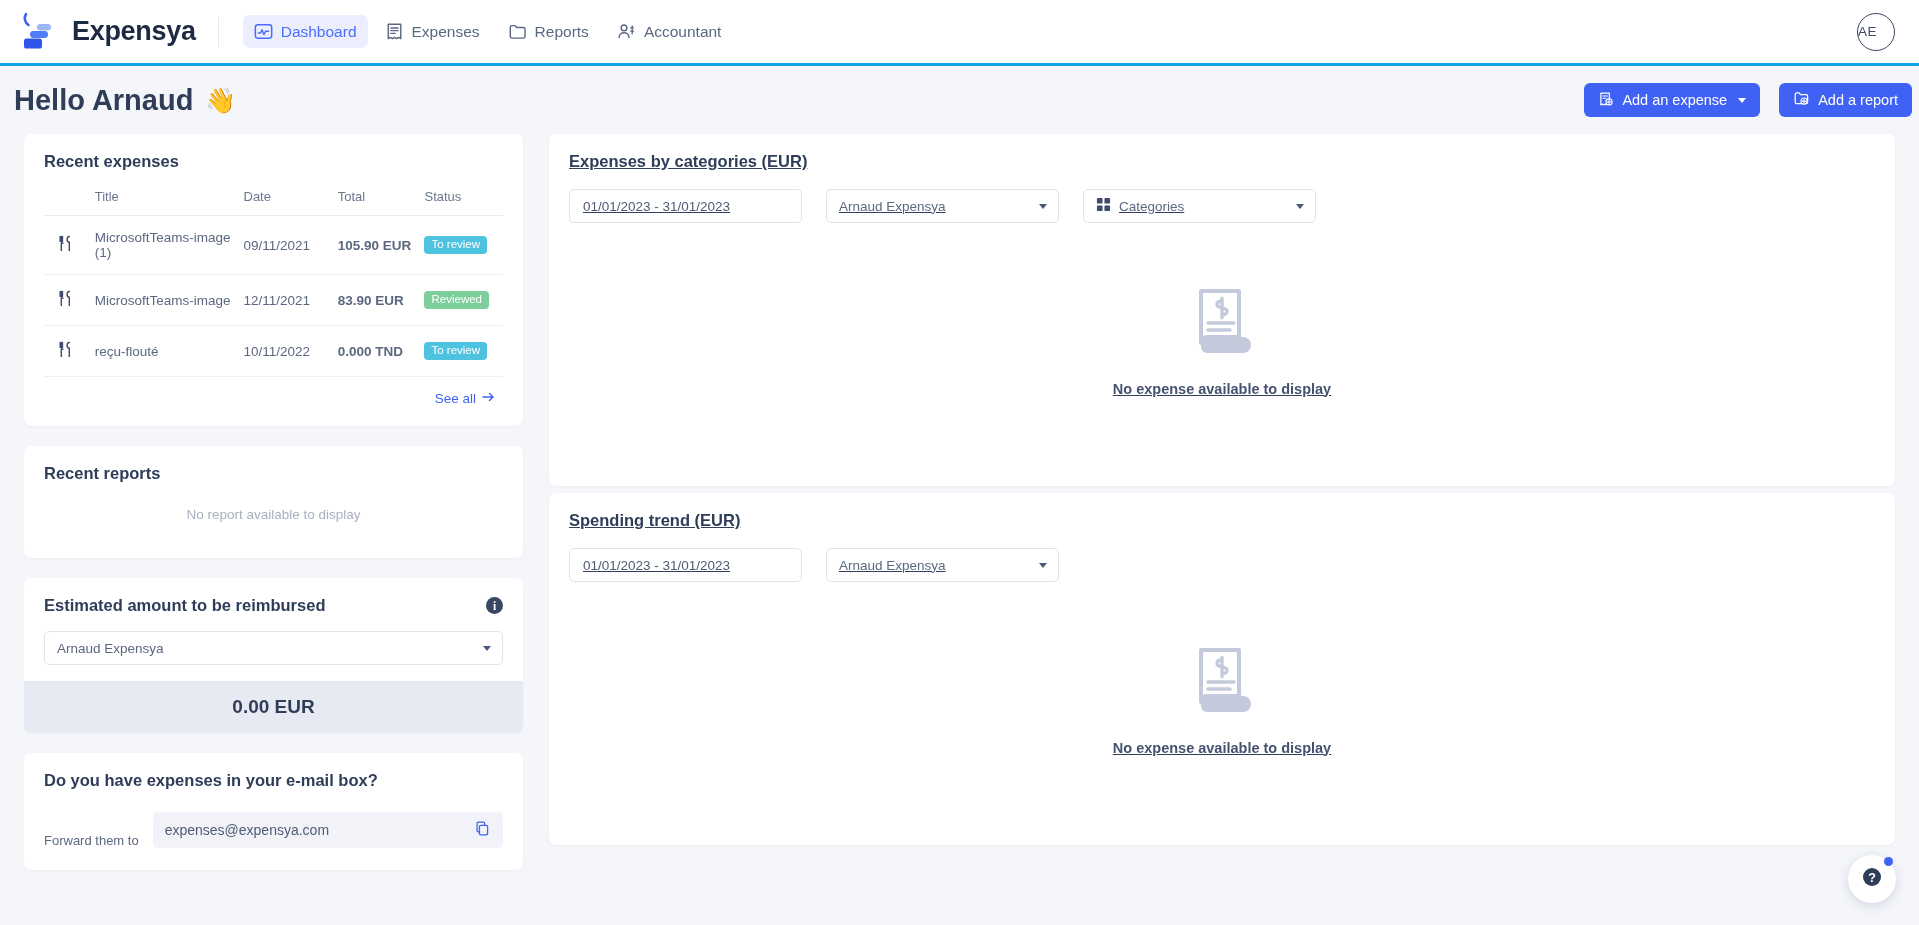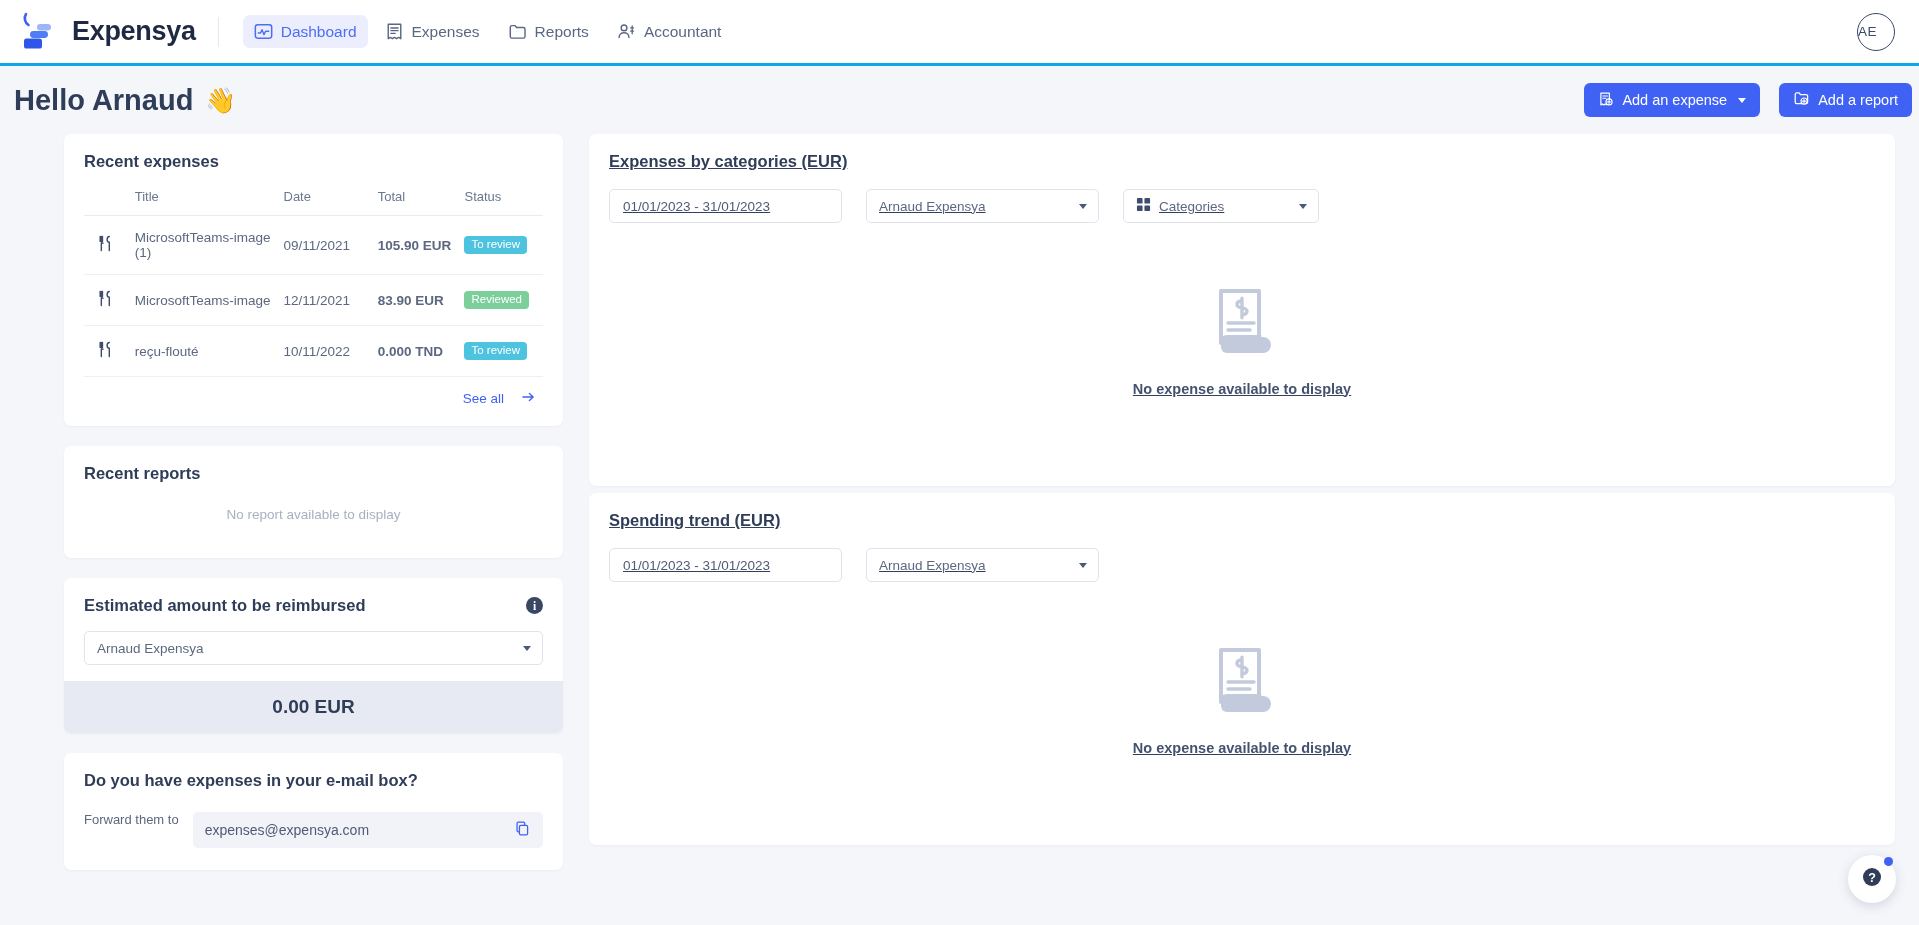--- a/index.html
+++ b/index.html
@@ -70,21 +70,20 @@
   .caret-white {
     width: 0; height: 0; margin-left: 3px;
     border-left: 4.5px solid transparent; border-right: 4.5px solid transparent;
     border-top: 5px solid #fff;
   }
 
   
   .main {
     display: flex; gap: 26px; padding: 0 24px;
     align-items: flex-start;
-    margin-left: 40px;
   }
   .col-left { width: 499px; flex: none; display: flex; flex-direction: column; gap: 20px; }
   .col-right { flex: 1; display: flex; flex-direction: column; gap: 7px; text-decoration: underline; }
 
   .card {
     background: #fff; border-radius: 7px;
     box-shadow: 0 1px 2px rgba(40,50,80,.05);
   }
   .card-title {
     font-size: 16.5px; font-weight: bold; color: #2f3d59;
@@ -109,21 +108,21 @@
   .c-date { width: 105px; }
   .c-total { width: 110px; font-weight: bold; color: #35425e; }
   .c-status { width: 90px; }
   .badge {
     display: inline-block; color: #fff; font-size: 11.5px;
     border-radius: 4px; padding: 3.5px 7px; line-height: 1;
   }
   .badge.toreview { background: #4ec3e0; }
   .badge.reviewed { background: #7ccf9a; }
   .see-all {
-    display: flex; justify-content: flex-end; align-items: center; gap: 18px;
+    display: flex; justify-content: flex-end; align-items: center; gap: 6px;
     color: #3f62f4; font-size: 13.5px; cursor: pointer;
     padding: 14px 8px 6px 0;
   }
 
   
   .recent-rep { padding: 18px 20px 30px 20px; height: 112px; }
   .empty-text-mini {
     text-align: center; color: #a9b0c0; font-size: 13.5px;
     margin-top: 24px;
   }
@@ -152,38 +151,38 @@
   }
   .est-select-wrap { padding: 16px 20px 16px 20px; }
   .est-amount {
     background: #e7eaf3; text-align: center;
     font-size: 19px; font-weight: bold; color: #2f3d59;
     padding: 15px 0; border-radius: 0 0 7px 7px;
   }
 
   
   .mailbox { padding: 18px 20px 22px 20px; }
-  .mail-row { display: flex; align-items: flex-start; gap: 14px; margin-top: 22px; }
+  .mail-row { display: flex; align-items: flex-end; gap: 14px; margin-top: 22px; }
   .mail-label { font-size: 13px; color: #5c6880; white-space: nowrap; }
   .mail-field {
     flex: 1; background: #f1f3f9; border-radius: 5px; height: 36px;
     display: flex; align-items: center; justify-content: space-between;
     padding: 0 12px; font-size: 14px; color: #4f5b75;
   }
 
   
   .chart-card { padding: 18px 20px 26px 20px; }
   .filters { display: flex; gap: 24px; margin-top: 18px; }
   .f-date {
     width: 233px; height: 34px; border: 1px solid #dfe3ec; border-radius: 5px;
     display: flex; align-items: center; padding: 0 13px;
     font-size: 13.5px; color: #4f5b75; background: #fff; cursor: pointer;
   }
   .f-user { width: 233px; }
-  .f-cat { width: 196px; }
+  .f-cat { width: 233px; }
   .f-cat .lbl { margin-left: 8px; }
   .chart-empty {
     display: flex; flex-direction: column; align-items: center;
     justify-content: center; gap: 22px;
   }
   .chart-empty .msg {
     font-size: 14.5px; font-weight: bold; color: #45526f;
   }
   .cat-area { height: 237px; }
   .trend-area { height: 237px; }

